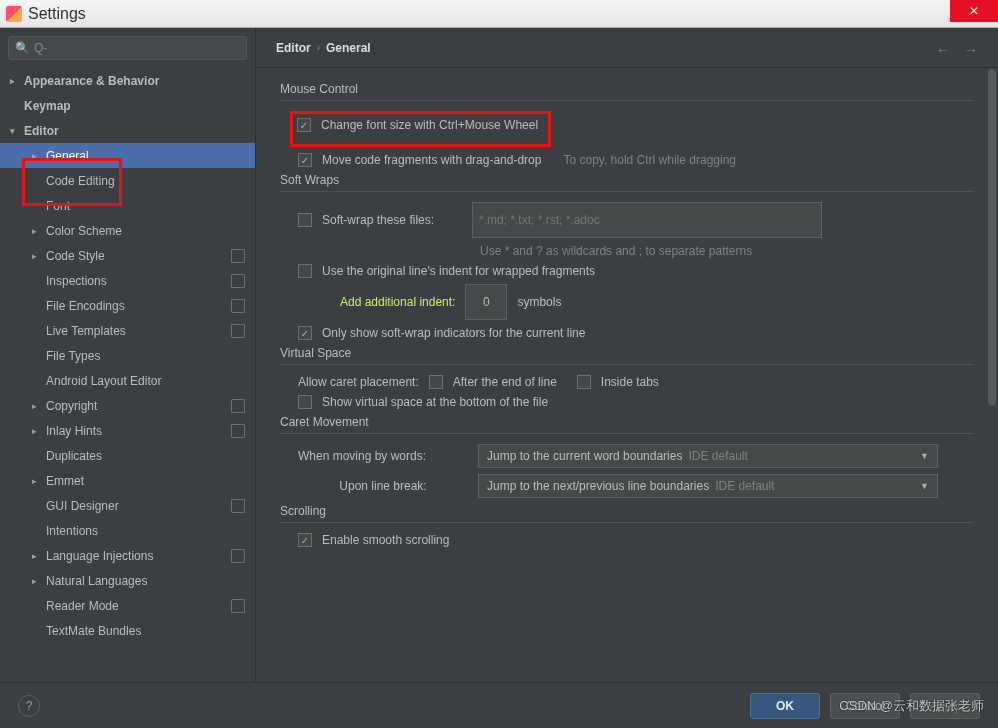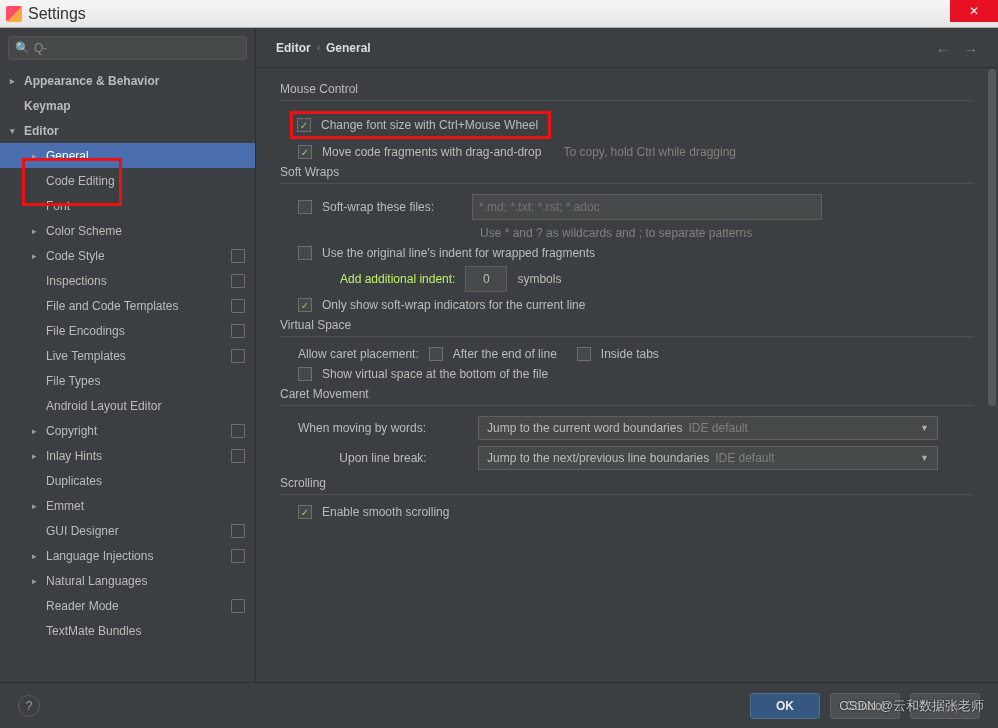--- a/index.html
+++ b/index.html
@@ -148,21 +148,21 @@
 }
 .checkbox.checked::before { content: "✓"; color: #9ec16c; }
 .lbl { color: #bbbbbb; }
 .hint { color: #808080; }
 .hint-right { margin-left: 12px; }
 .indent-label { width: 180px; text-align: right; color: #bef264; }
 .input-text {
   background: #45494a;
   border: 1px solid #5e5e5e;
   color: #888;
-  height: 26px;
+  height: 36px;
   padding: 0 6px;
   font-size: 12px;
 }
 .input-text.wide { width: 350px; }
 .input-text.num { width: 42px; text-align: center; color:#bbb; }
 .select-box {
   background: #45494a;
   border: 1px solid #5e5e5e;
   height: 24px;
   width: 460px;
@@ -171,21 +171,21 @@
   padding: 0 8px;
   color: #bbbbbb;
   position: relative;
 }
 .select-box .sel-hint { color: #808080; margin-left: 6px; }
 .select-box .caret {
   position: absolute; right: 8px; font-size: 9px; color: #aaa;
 }
 .highlight-box {
   border: 3px solid #e11;
-  padding: 4px 10px 4px 4px;
+  padding: 4px 10px 12px 4px;
   display: inline-flex;
   align-items: center;
   gap: 10px;
 }
 .button-bar {
   height: 46px;
   background: #3c3f41;
   border-top: 1px solid #2d2f30;
   display: flex;
   align-items: center;
@@ -282,25 +282,20 @@
           <span class="label">Code Style</span>
           <span class="badge"></span>
         </div>
         <div class="tree-item l1">
           <span class="arrow"></span>
           <span class="label">Inspections</span>
           <span class="badge"></span>
         </div>
         <div class="tree-item l1">
           <span class="arrow"></span>
-          <span class="label">File and Code Templates</span>
-          <span class="badge"></span>
-        </div>
-        <div class="tree-item l1">
-          <span class="arrow"></span>
           <span class="label">File Encodings</span>
           <span class="badge"></span>
         </div>
         <div class="tree-item l1">
           <span class="arrow"></span>
           <span class="label">Live Templates</span>
           <span class="badge"></span>
         </div>
         <div class="tree-item l1">
           <span class="arrow"></span>
@@ -325,20 +320,24 @@
           <span class="label">Duplicates</span>
         </div>
         <div class="tree-item l1">
           <span class="arrow">▸</span>
           <span class="label">Emmet</span>
         </div>
         <div class="tree-item l1">
           <span class="arrow"></span>
           <span class="label">GUI Designer</span>
           <span class="badge"></span>
+        </div>
+        <div class="tree-item l1">
+          <span class="arrow"></span>
+          <span class="label">Intentions</span>
         </div>
         <div class="tree-item l1">
           <span class="arrow">▸</span>
           <span class="label">Language Injections</span>
           <span class="badge"></span>
         </div>
         <div class="tree-item l1">
           <span class="arrow">▸</span>
           <span class="label">Natural Languages</span>
         </div>

